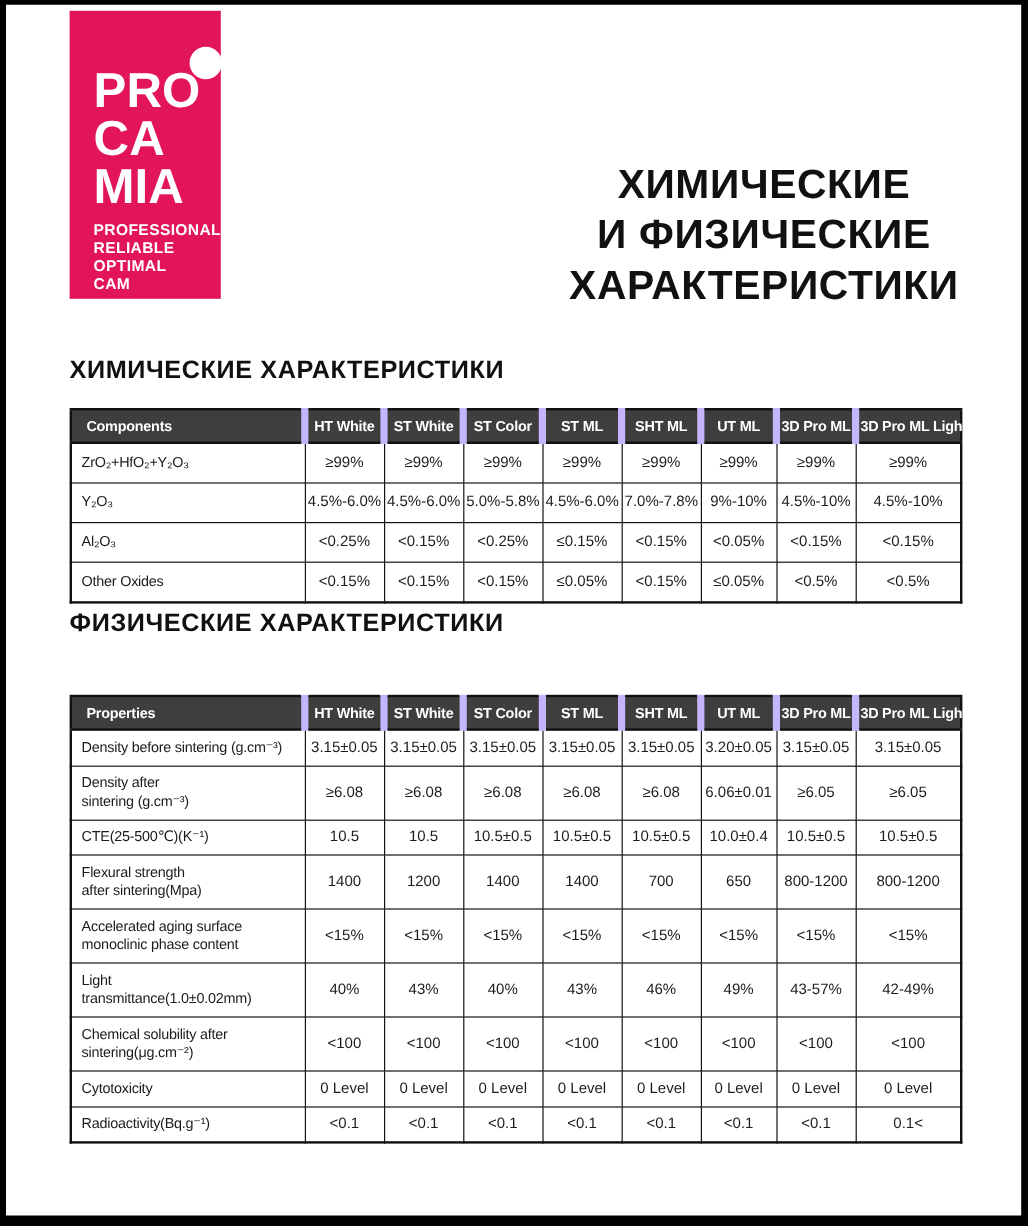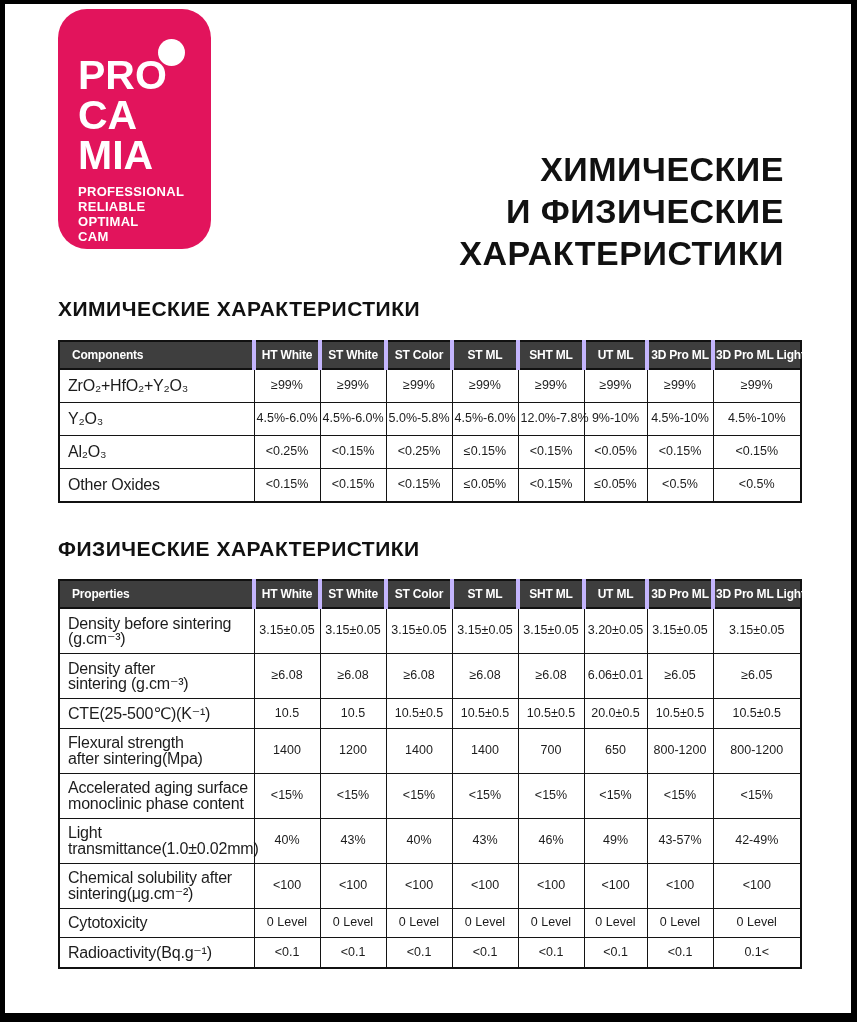--- a/index.html
+++ b/index.html
@@ -9,78 +9,77 @@
     box-sizing:border-box;
     background:#fff;
     border-style:solid;border-color:#000;
     border-width:4px 6px 9px 5px;
     font-family:"Liberation Sans","DejaVu Sans",sans-serif;
     color:#1c1c1c;
     overflow:hidden;
   }
   
   .logo{
-    position:absolute;left:53px;top:5px;width:153px;height:240px;
+    position:absolute;left:53px;top:5px;width:126px;height:240px;
     background:var(--brand,#E2145C);
     box-sizing:border-box;
     padding:46px 0 0 20px;
-    border-radius:29px;
   }
   .logo-dot{
     position:absolute;left:100px;top:30px;width:27px;height:27px;
     border-radius:50%;background:#fff;
   }
   .logo-wordmark{
     color:#fff;font-size:41px;line-height:40px;font-weight:bold;
     letter-spacing:0px;white-space:pre-line;
   }
   .logo-tagline{
     margin-top:9px;color:#fff;font-size:13px;line-height:15px;
     font-weight:bold;letter-spacing:0.3px;white-space:pre-line;
   }
   
   .doc-title{
-    position:absolute;right:51px;top:128px;margin:16px;
-    text-align:right;font-size:34px;line-height:42px;font-weight:bold;
+    position:absolute;right:51px;top:128px;margin:1px;
+    text-align:center;font-size:34px;line-height:42px;font-weight:bold;
     color:#111;white-space:pre-line;letter-spacing:0.5px;
   }
   
   .section-heading{
     position:absolute;left:53px;margin:0;
     font-size:21px;font-weight:bold;color:#111;letter-spacing:0.5px;
     white-space:nowrap;
   }
   #chemical-heading{top:293px;}
-  #physical-heading{top:533px;}
+  #physical-heading{top:504px;}
   
   table.data-table{
     position:absolute;left:53px;width:742px;
     border-collapse:collapse;table-layout:fixed;
     border:2.5px solid #111;
     font-size:12.5px;
   }
   #chemical-table{top:336px;padding-left:17px;}
   #physical-table{top:575px;}
   .data-table th{
     background:var(--table-header-bg,#3E3E3E);
     color:#fff;font-size:12px;font-weight:bold;letter-spacing:-0.2px;
     padding:6px 1px;text-align:center;white-space:nowrap;
     border-top:2px solid #111;border-bottom:2px solid #111;
-    border-left:4px solid #c4b5fd;
+    border-left:6px solid #c4b5fd;
   }
   .data-table th:first-child{border-left:none;text-align:left;padding-left:12px;}
   .data-table td{
     border:1.5px solid #141414;
     text-align:center;vertical-align:middle;
     padding:6.5px 2px;line-height:15.5px;
     white-space:pre-line;color:#1c1c1c;
   }
   .data-table td.row-label{
     text-align:left;padding-left:8px;padding-right:4px;
-    font-size:16px;letter-spacing:-0.2px;
+    font-size:12px;letter-spacing:-0.2px;
   }
   #chemical-table td{height:19px;}
 </style>
 </head>
 <body>
 
 <div class="page">
 
   <div class="logo">
     <div class="logo-dot"></div>
@@ -134,21 +133,21 @@
           <td>≥99%</td>
           <td>≥99%</td>
           <td>≥99%</td>
         </tr>
         <tr>
           <td class="row-label">Y₂O₃</td>
           <td>4.5%-6.0%</td>
           <td>4.5%-6.0%</td>
           <td>5.0%-5.8%</td>
           <td>4.5%-6.0%</td>
-          <td>12.0%-7.8%</td>
+          <td>7.0%-7.8%</td>
           <td>9%-10%</td>
           <td>4.5%-10%</td>
           <td>4.5%-10%</td>
         </tr>
         <tr>
           <td class="row-label">Al₂O₃</td>
           <td>&lt;0.25%</td>
           <td>&lt;0.15%</td>
           <td>&lt;0.25%</td>
           <td>≤0.15%</td>
@@ -221,21 +220,21 @@
           <td>≥6.05</td>
           <td>≥6.05</td>
         </tr>
         <tr>
           <td class="row-label">CTE(25-500℃)(K⁻¹)</td>
           <td>10.5</td>
           <td>10.5</td>
           <td>10.5±0.5</td>
           <td>10.5±0.5</td>
           <td>10.5±0.5</td>
-          <td>20.0±0.5</td>
+          <td>10.0±0.4</td>
           <td>10.5±0.5</td>
           <td>10.5±0.5</td>
         </tr>
         <tr>
           <td class="row-label">Flexural strength
 after sintering(Mpa)</td>
           <td>1400</td>
           <td>1200</td>
           <td>1400</td>
           <td>1400</td>

